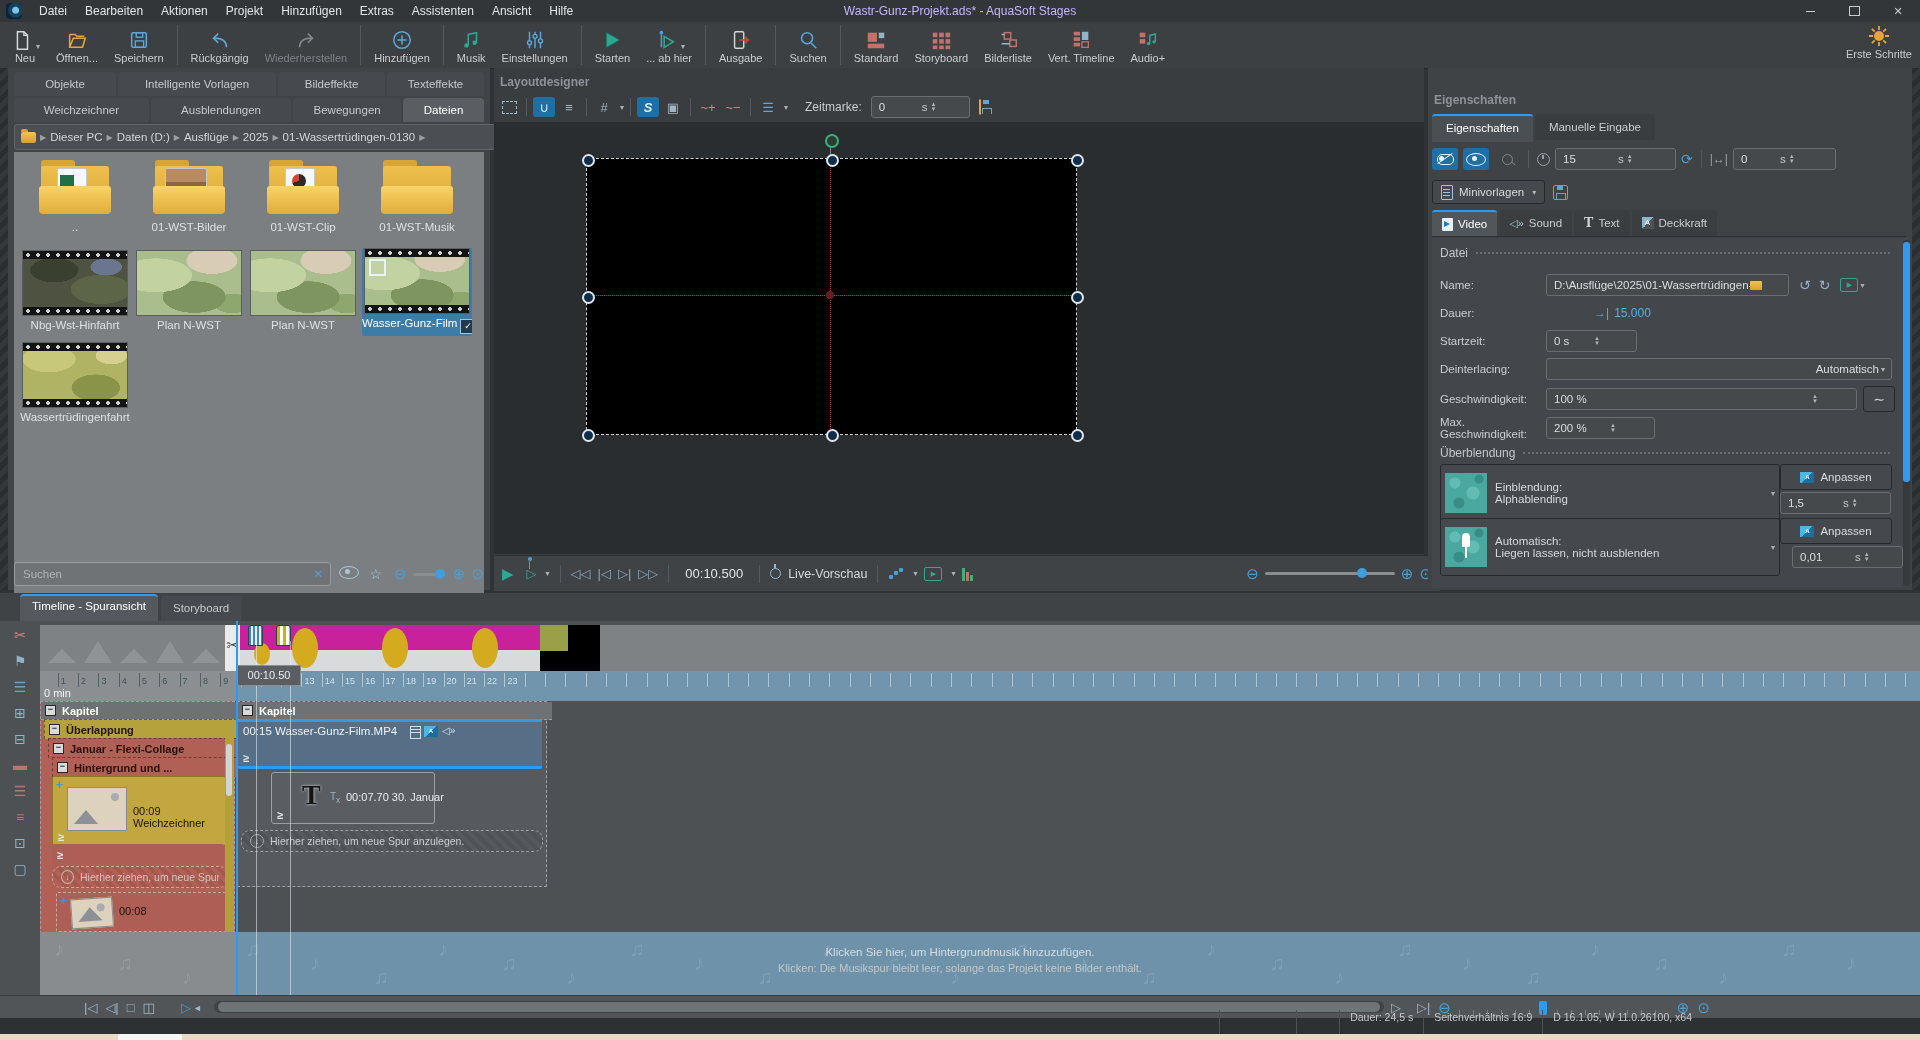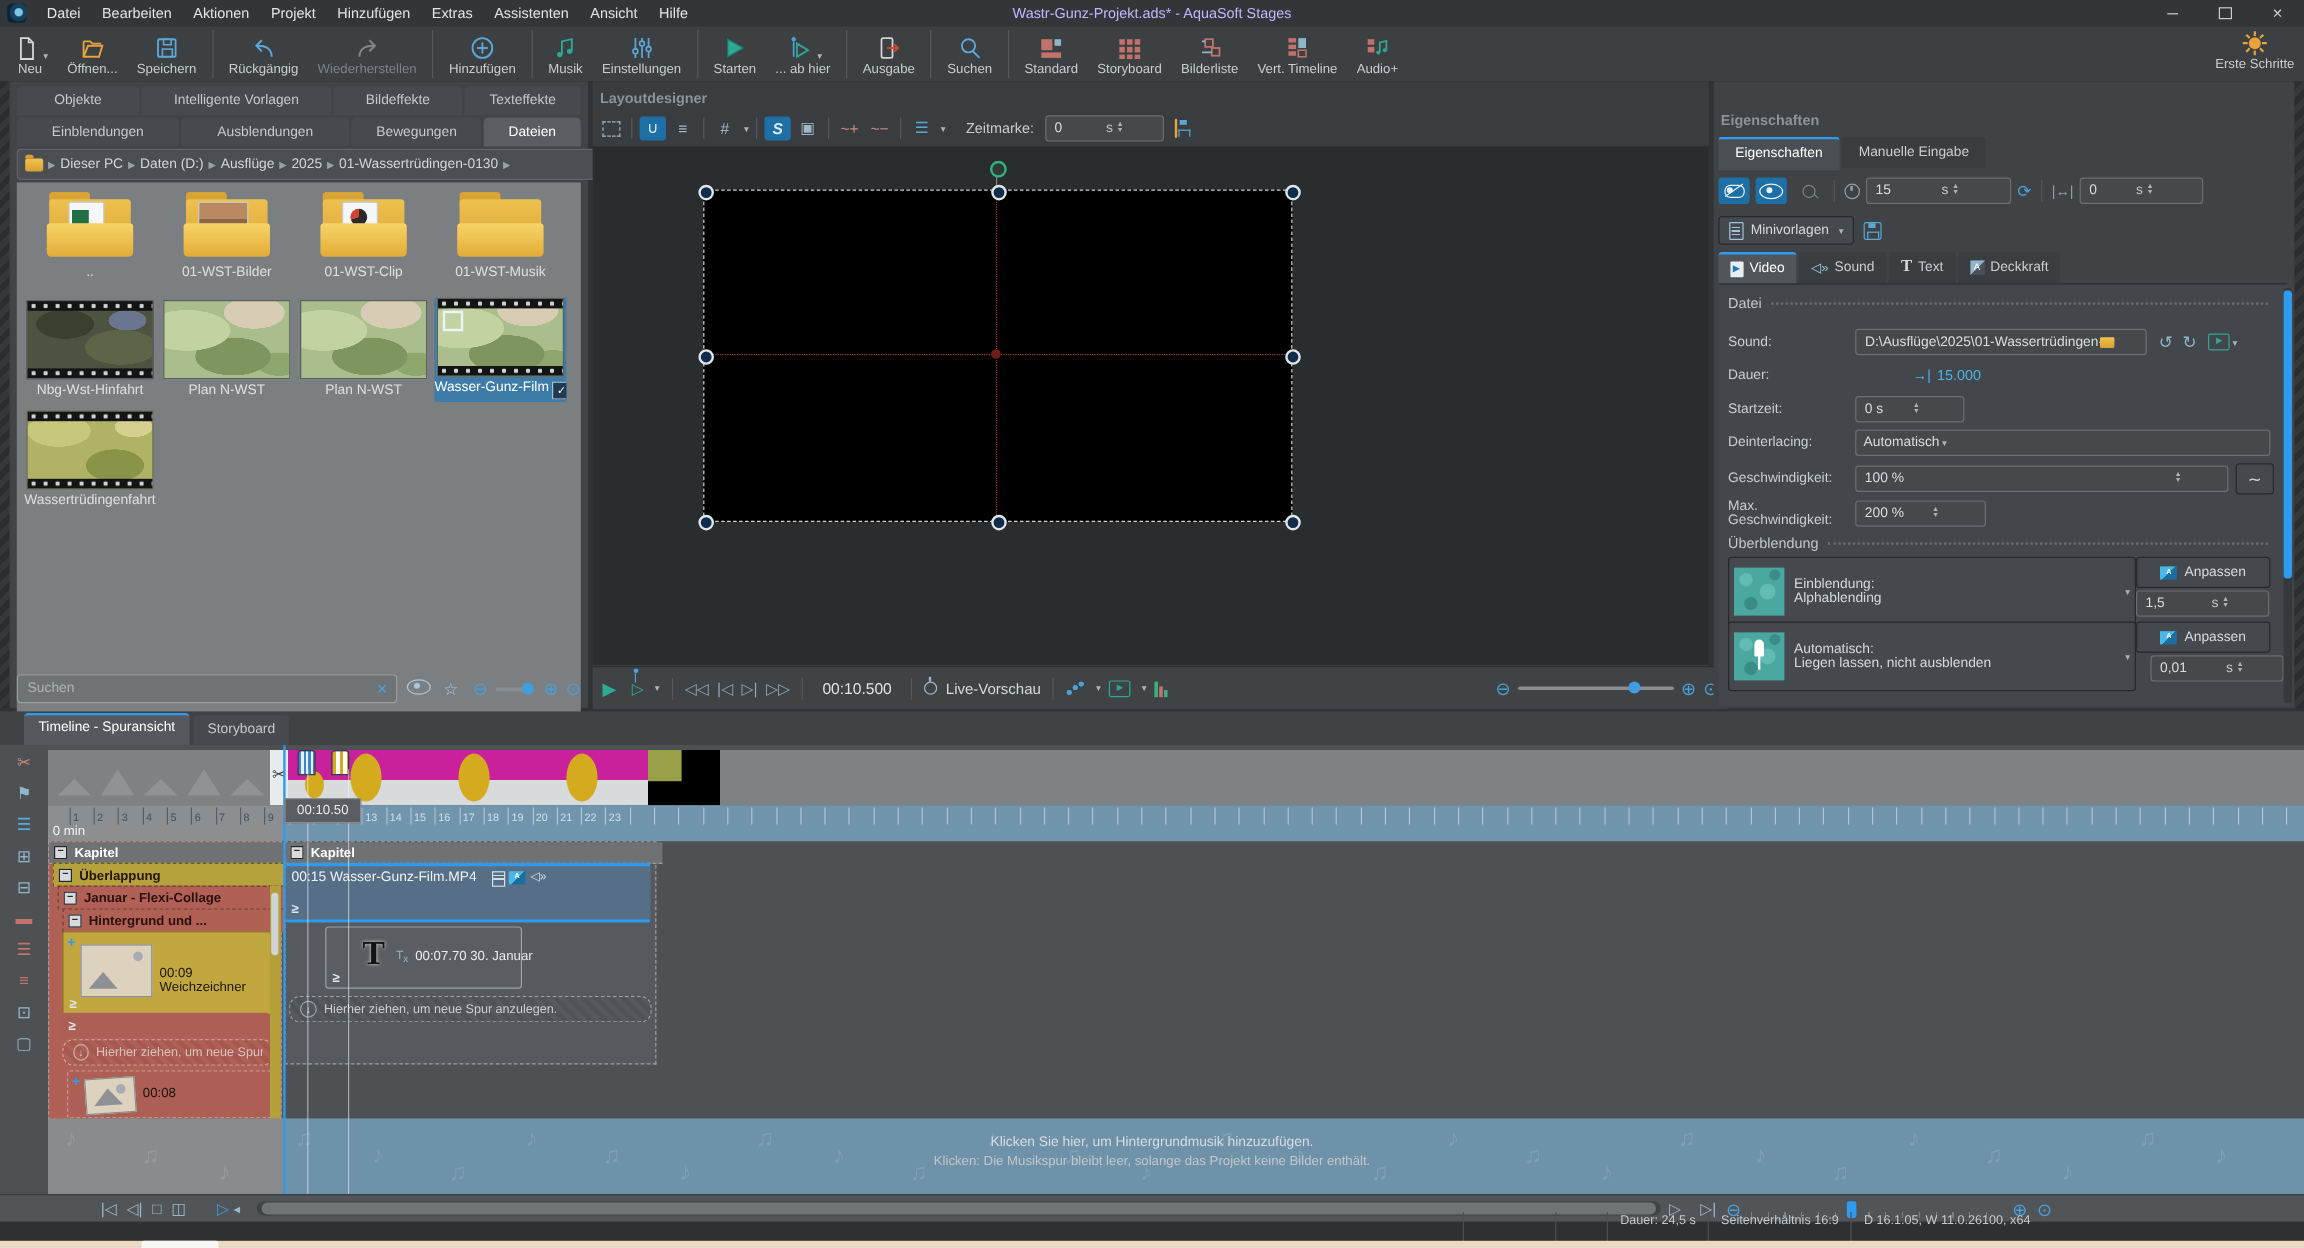--- a/index.html
+++ b/index.html
@@ -130,21 +130,21 @@
   .vid-ico{width:11px;height:13px;background:#e8f0f6;border-radius:1px;position:relative;}
   .vid-ico::after{content:"";position:absolute;left:2px;top:3px;border-left:6px solid #2277bb;border-top:3.5px solid transparent;border-bottom:3.5px solid transparent;}
   .snd-ico{color:#9fc4dd;font-size:11px;}
   .txt-ico{font-family:"Liberation Serif","DejaVu Serif",serif;color:#d5d9db;font-size:14px;font-weight:bold;}
   .opa-ico{width:12px;height:12px;background:linear-gradient(135deg,#8fb5c9 50%,#4a5258 50%);color:#fff;font-size:8px;line-height:12px;text-align:center;}
   #rp-content{left:4px;top:170px;width:476px;height:350px;background:#43474b;}
   .sect{display:flex;align-items:center;gap:8px;color:#c3c7ca;font-size:12px;}
   .sect .dots{flex:1;border-top:2px dotted #6a6e72;height:0;}
   .frow{position:absolute;display:flex;align-items:center;}
   .flabel{width:106px;color:#c9cdd0;font-size:11.5px;}
-  .sel{background:#45494c;border:1px solid #6a6e71;border-radius:3px;height:20px;display:flex;align-items:center;padding:0 6px;color:#dadde0;font-size:11.5px;justify-content:flex-start;}
+  .sel{background:#45494c;border:1px solid #6a6e71;border-radius:3px;height:20px;display:flex;align-items:center;padding:0 6px;color:#dadde0;font-size:11.5px;justify-content:flex-end;}
   .blue-txt{color:#4ab3e8;}
   .fold-sm{width:12px;height:9px;background:linear-gradient(#f0c452,#da9f30);border-radius:1px;position:relative;}
   .curvebtn{width:30px;height:24px;background:#45494d;border:1px solid #26292c;border-radius:3px;color:#cfd4d7;font-size:14px;display:flex;align-items:center;justify-content:center;}
   .blend-box{position:absolute;background:#45494d;border:1px solid #26292c;border-radius:3px;display:flex;align-items:center;padding:4px;gap:8px;}
   .blend-thumb{width:42px;height:40px;background-color:#4aa8a0;background-image:radial-gradient(circle at 10px 10px,#63bcb4 0 5px,transparent 6px),radial-gradient(circle at 28px 20px,#63bcb4 0 6px,transparent 7px),radial-gradient(circle at 14px 30px,#3a8d86 0 5px,transparent 6px),radial-gradient(circle at 34px 6px,#3a8d86 0 4px,transparent 5px);}
   .pin-w{position:absolute;left:17px;top:6px;width:8px;height:14px;background:#fff;border-radius:4px 4px 1px 1px;}
   .pin-w::after{content:"";position:absolute;left:3px;top:13px;width:2px;height:12px;background:#fff;}
   .blend-line1{color:#d5d9db;font-size:11.5px;}
   .ab-ico{width:14px;height:11px;background:linear-gradient(135deg,#49b8e8 50%,#1a6fa0 50%);color:#fff;font-size:6px;line-height:11px;text-align:center;font-weight:bold;}
   .anp{position:absolute;width:110px;height:24px;background:#45494d;border:1px solid #26292c;border-radius:3px;display:flex;align-items:center;justify-content:center;gap:6px;color:#d8dbde;font-size:11.5px;}
@@ -449,21 +449,21 @@
   <div class="abs stripe" style="left:1912px;top:68px;width:8px;height:522px;"></div>
 
   <div id="left-panel" class="abs">
     <div class="tabrow">
       <div class="tab" style="flex:1">Objekte</div>
       <div class="tab" style="flex:1.55">Intelligente Vorlagen</div>
       <div class="tab" style="flex:1.05">Bildeffekte</div>
       <div class="tab" style="flex:0.95">Texteffekte</div>
     </div>
     <div class="tabrow" style="padding-top:2px;">
-      <div class="tab" style="flex:1.25">Einblendungen</div>
+      <div class="tab" style="flex:1.25">Weichzeichner</div>
       <div class="tab" style="flex:1.3">Ausblendungen</div>
       <div class="tab" style="flex:1">Bewegungen</div>
       <div class="tab active" style="flex:0.75">Dateien</div>
     </div>
     <div id="crumbbar" class="abs">
       <span class="fold-mini"></span>
       <span class="crumb-sep">▶</span>
       <span class="crumb">Dieser PC</span>
       <span class="crumb-sep">▶</span>
       <span class="crumb">Daten (D:)</span>
@@ -696,21 +696,21 @@
           <span class="opa-ico">A</span>
           <span>Deckkraft</span>
         </div>
     </div>
     <div id="rp-content" class="abs">
       <div class="sect" style="position:absolute;left:8px;top:8px;width:450px;">
         <span>Datei</span>
           <span class="dots"></span>
       </div>
       <div class="frow" style="left:8px;top:36px;width:460px;">
-        <span class="flabel">Sound:</span>
+        <span class="flabel">Name:</span>
         <span class="inp" style="width:230px;">
           <input style="width: 196px;" value="D:\Ausflüge\2025\01-Wassertrüdingen-01">
           <span class="fold-sm"></span>
         </span>
         <span style="color:#8fb5c9;font-size:14px;margin-left:10px;">↺</span>
         <span style="color:#8fb5c9;font-size:14px;margin-left:8px;">↻</span>
         <span class="mon-ico" style="margin-left:10px;">▶</span>
         <span class="caret">▾</span>
       </div>
       <div class="frow" style="left:8px;top:68px;">

